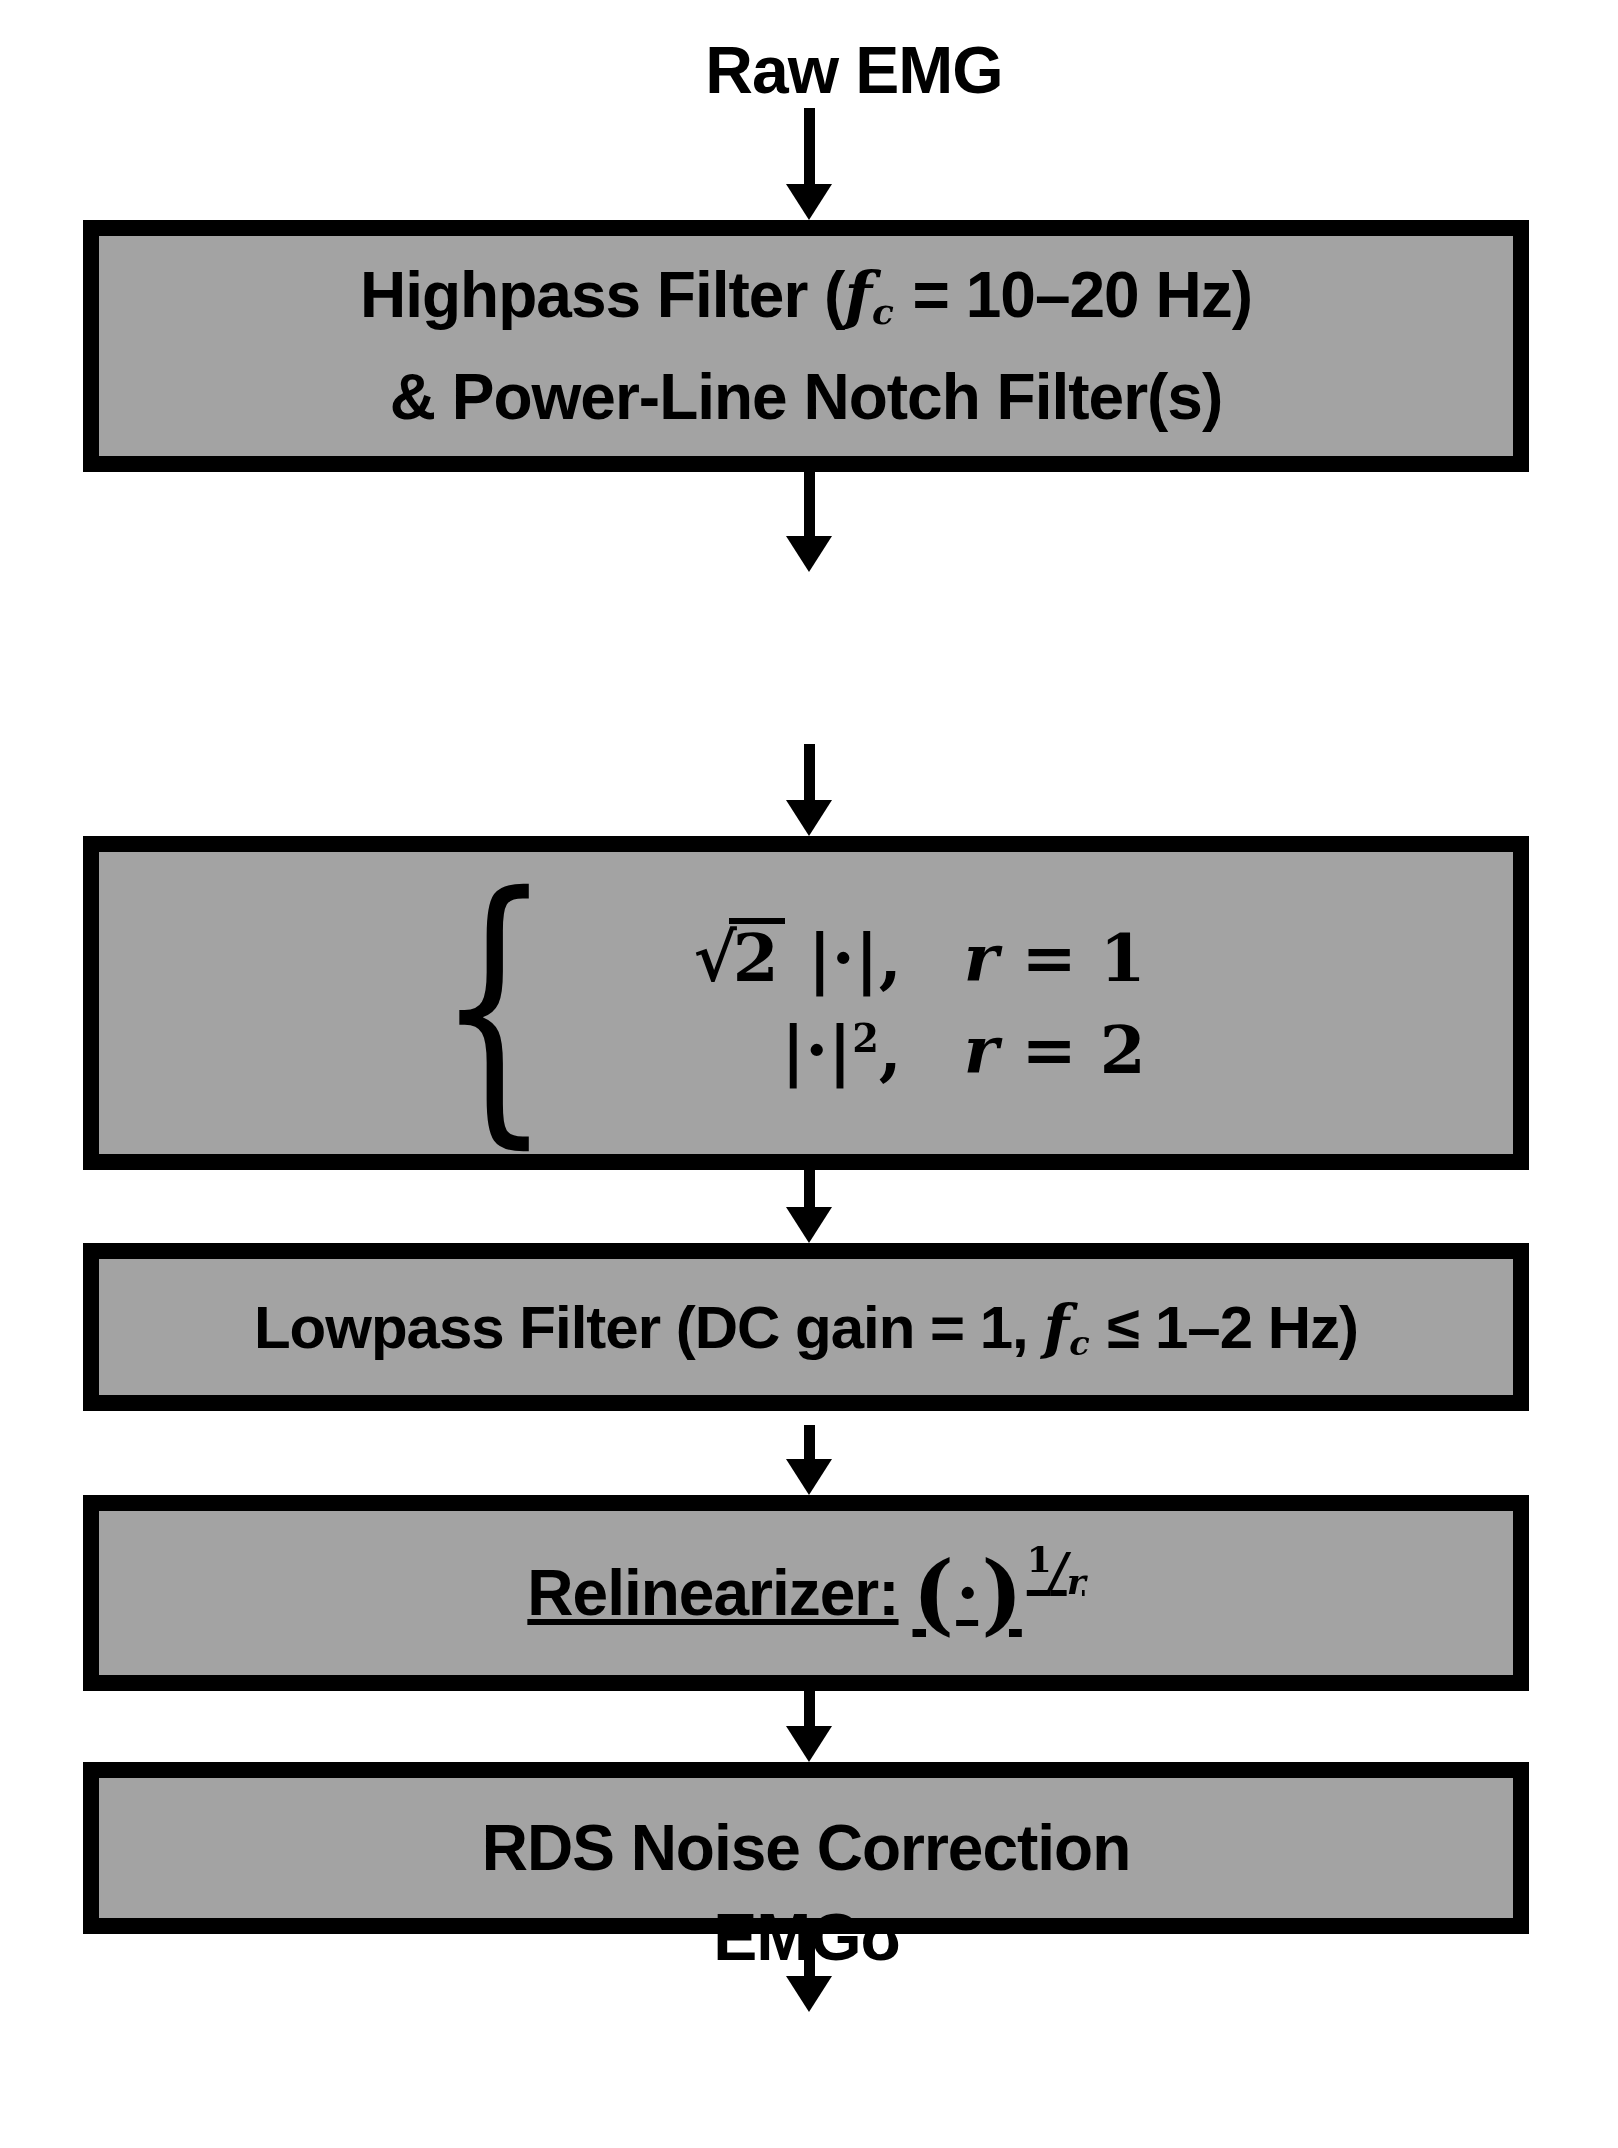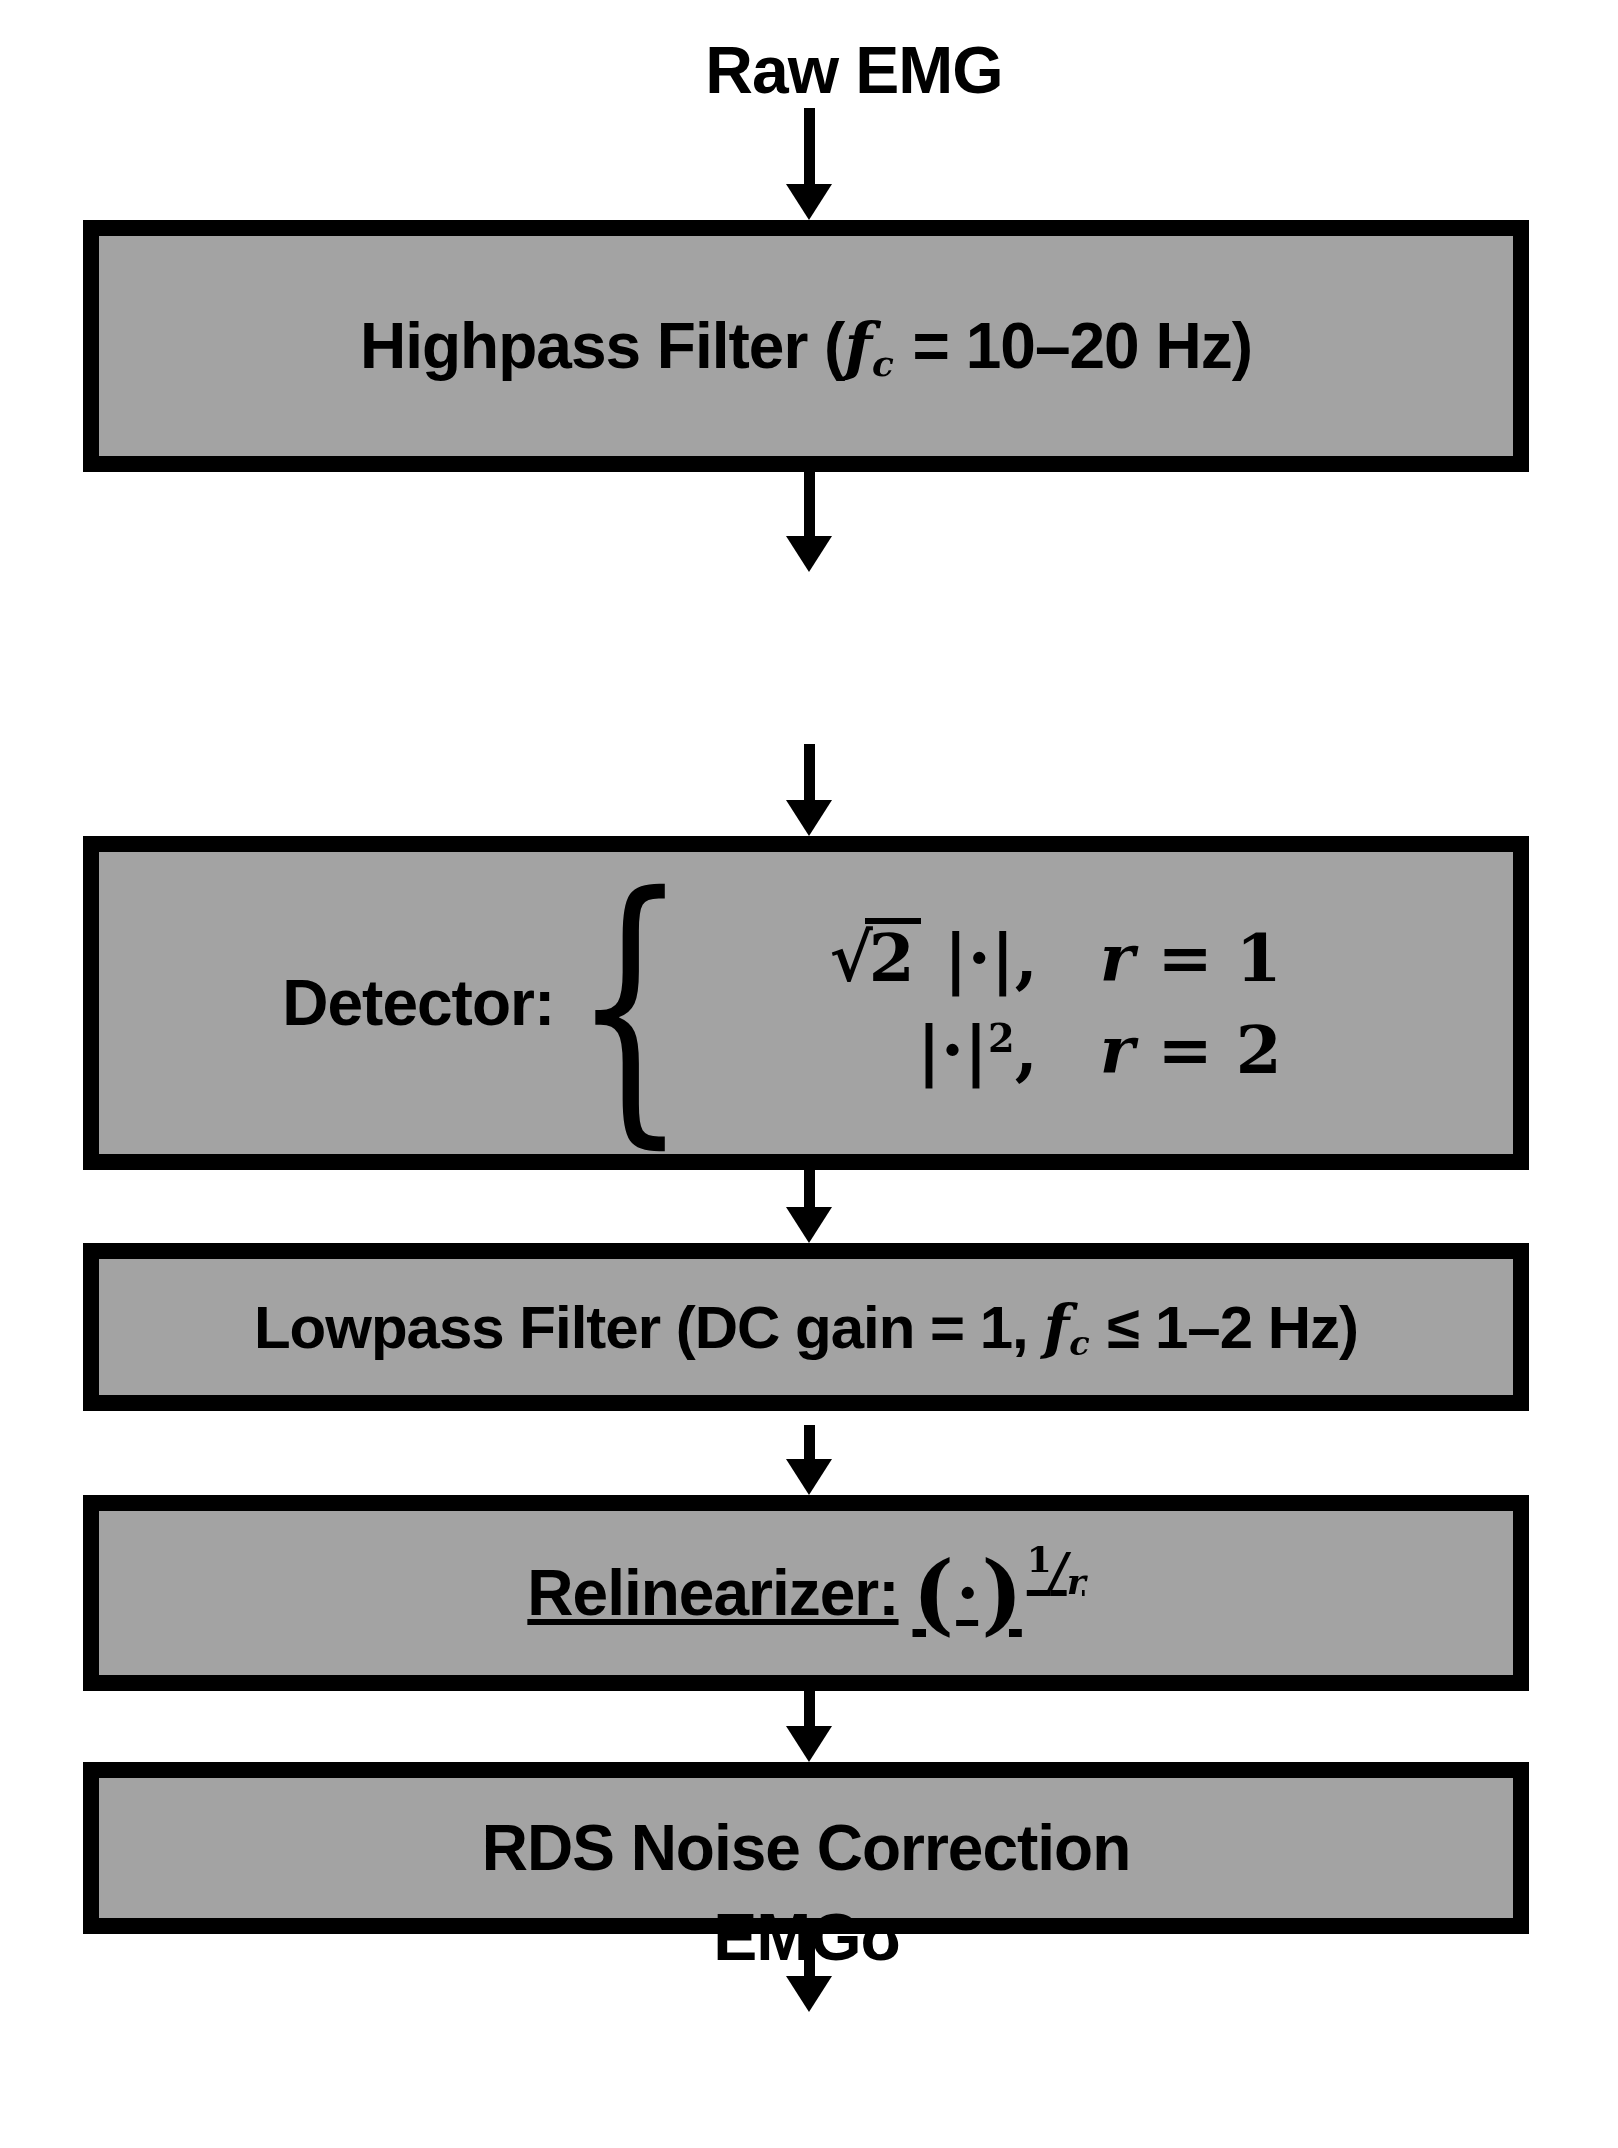--- a/index.html
+++ b/index.html
@@ -59,36 +59,36 @@
 
   <div class="io-label" style="top:34px;padding-left:45px;">Raw EMG</div>
 
   <div class="arrow" style="top:108px; height:112px;">
     <div class="stem"></div>
     <div class="head"></div>
   </div>
 
   <div class="fbox" style="top:220px; height:252px;">
     <div class="line"><span>Highpass Filter (</span><span class="mi">f</span><span class="msub">c</span><span> = 10–20 Hz)</span></div>
+    <div class="line">&amp; Power-Line Notch Filter(s)</div>
   </div>
 
   <div class="arrow" style="top:472px; height:100px;">
     <div class="stem"></div>
     <div class="head"></div>
   </div>
 
 
   <div class="arrow" style="top:744px; height:92px;">
     <div class="stem"></div>
     <div class="head"></div>
   </div>
 
   <div class="fbox" style="top:836px; height:334px;">
     <div class="det-row">
-      <span class="det-label">Detector:</span>
       <span class="brace">{</span>
       <span class="cases">
         <span class="case-row">
           <span class="case-expr"><span>√</span><span class="sqrt-body">2</span><span> |·|,</span></span>
           <span class="case-cond"><span class="mi">r</span><span> = 1</span></span>
         </span>
         <span class="case-row">
           <span class="case-expr"><span>|·|</span><sup class="pow">2</sup><span>,</span></span>
           <span class="case-cond"><span class="mi">r</span><span> = 2</span></span>
         </span>

